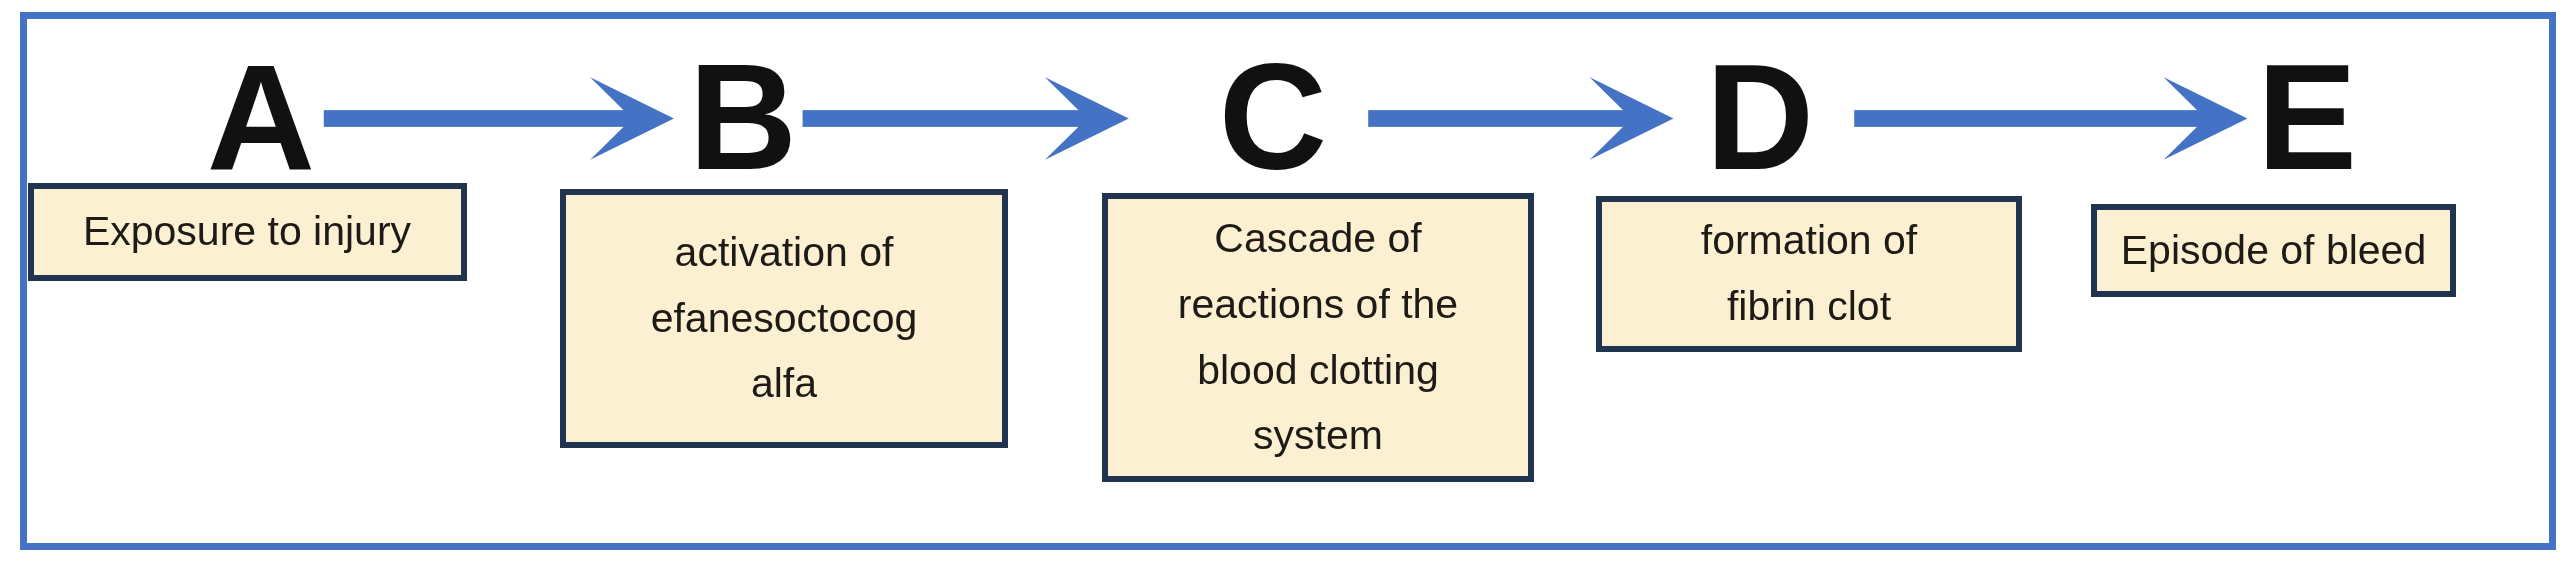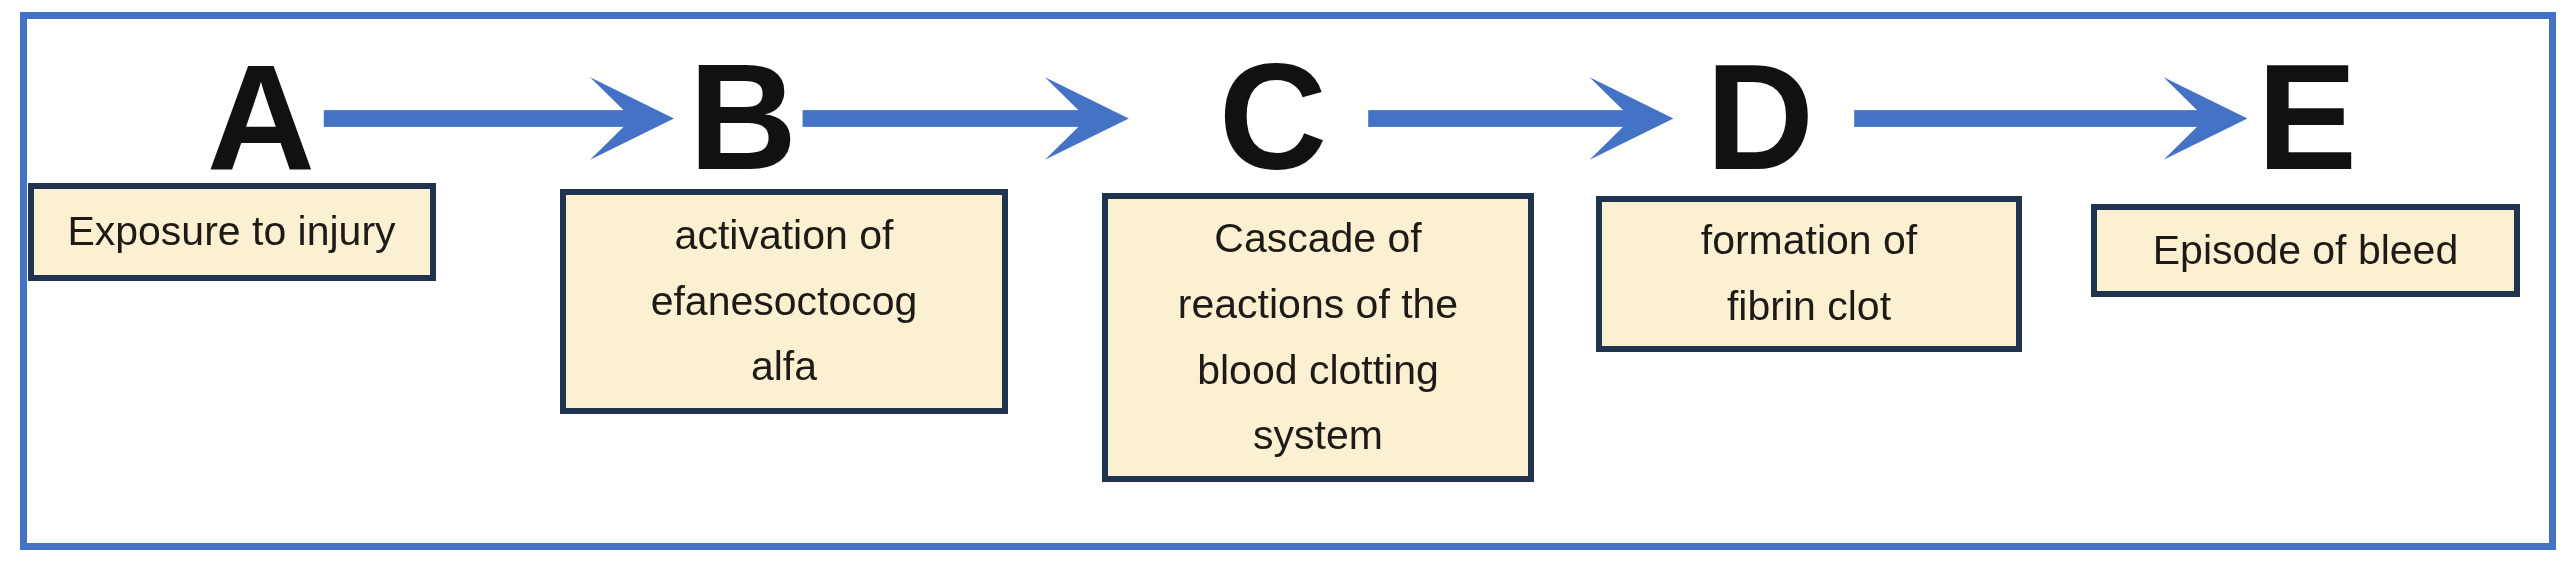--- a/index.html
+++ b/index.html
@@ -52,25 +52,25 @@
     border:6px solid var(--box-border);
     color:var(--text);
     display:flex;
     align-items:center;
     justify-content:center;
     text-align:center;
     font-size:41px;
     line-height:1.6;
     white-space:pre-line;
   }
-  .box-a{left:27.5px;  top:183px; width:408px; height:98px;}
-  .box-b{left:560px; top:189px; width:448px; height:225px;}
+  .box-a{left:27.5px;  top:183px; width:439px; height:98px;}
+  .box-b{left:560px; top:189px; width:448px; height:259px;}
   .box-c{left:1090px;top:193px; width:432px; height:289px;margin-left:12px;}
   .box-d{left:1596px;top:196px; width:426px; height:156px;}
-  .box-e{left:2091px;top:204px; width:429px; height:93px;}
+  .box-e{left:2091px;top:204px; width:365px; height:93px;}
 </style>
 </head>
 <body>
 
 <div class="frame"></div>
 
 <div class="step-letter letter-a">A</div>
 <div class="step-letter letter-b">B</div>
 <div class="step-letter letter-c">C</div>
 <div class="step-letter letter-d">D</div>

